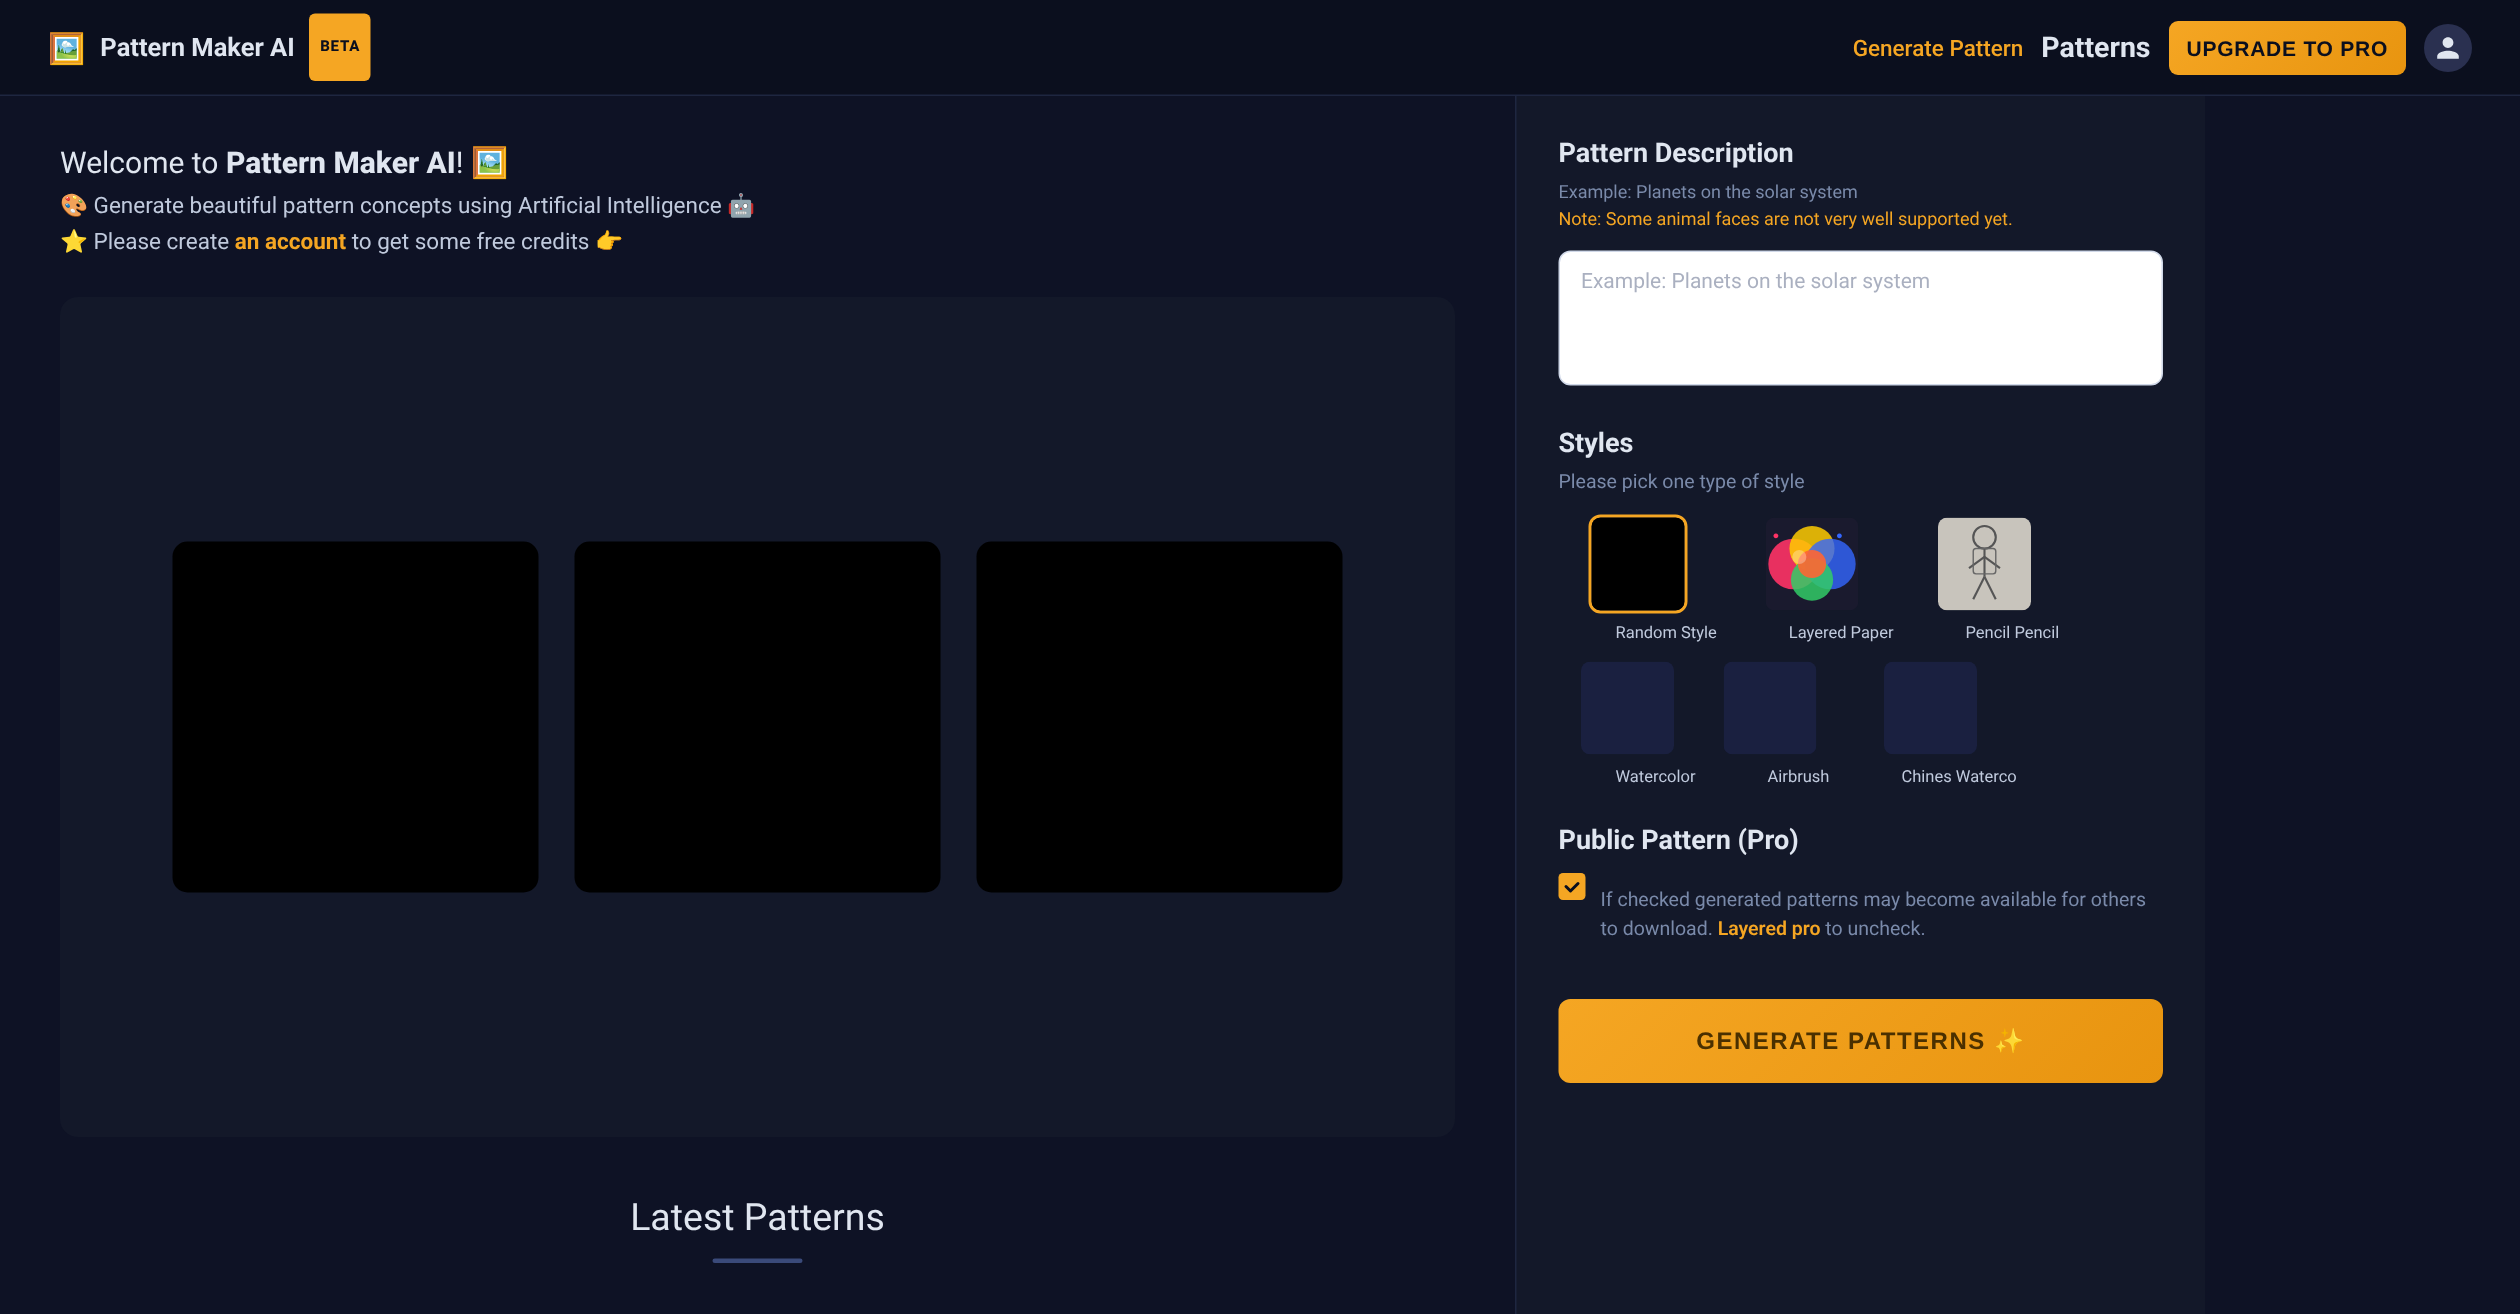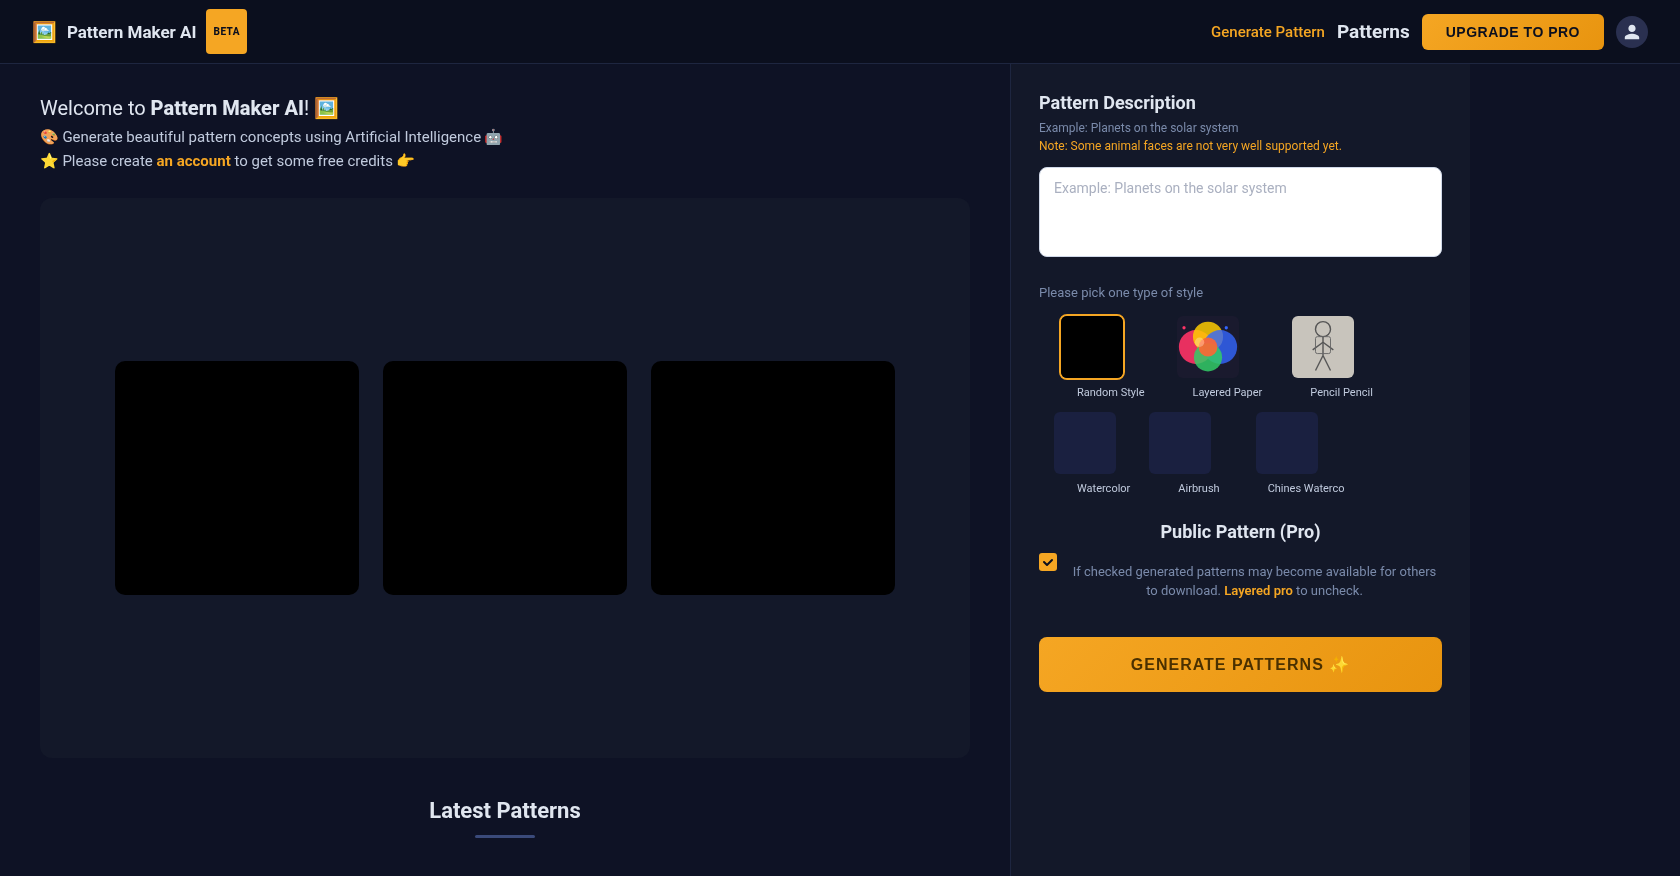--- a/index.html
+++ b/index.html
@@ -59,21 +59,21 @@
       color: #e0e6f0;
       font-size: 19px;
       font-weight: 700;
       cursor: pointer;
     }
     .upgrade-btn {
       background: linear-gradient(135deg, #f5a623, #e8940f);
       color: #0b0f1e;
       font-size: 14px;
       font-weight: 800;
-      padding: 10px 24px;
+      padding: 10px 12px;
       border: none;
       border-radius: 6px;
       cursor: pointer;
       letter-spacing: 0.5px;
     }
     .user-icon {
       width: 32px;
       height: 32px;
       border-radius: 50%;
       background: #2a3050;
@@ -228,21 +228,20 @@
       font-size: 11px;
       color: #c0cadd;
       text-align: center;
       line-height: 1.3;
       padding-left: 38px;
     }
 
     
     .public-section {
       margin-bottom: 28px;
-      text-align: center;
     }
     .public-description {
       font-size: 13px;
       color: #7a8aaa;
       margin-top: 10px;
       line-height: 1.5;
     }
     .public-description a {
       color: #f5a623;
       text-decoration: none;
@@ -286,22 +285,22 @@
       margin-top: 8px;
       text-align: center;
     }
 
     
     .latest-section {
       text-align: center;
       padding: 40px 20px;
     }
     .latest-title {
-      font-size: 22px;
-      font-weight: 700;
+      font-size: 25px;
+      font-weight: 400;
       color: #e0e6f0;
       margin-bottom: 12px;
     }
     .latest-divider {
       width: 60px;
       height: 3px;
       background: #3a4a7a;
       margin: 0 auto;
       border-radius: 2px;
     }
@@ -359,20 +358,21 @@
   </div>
 
   <div class="right-panel">
     <div class="section-title">Pattern Description</div>
     <div class="section-example">Example: Planets on the solar system</div>
     <div class="section-note">Note: Some animal faces are not very well supported yet.</div>
 
     <textarea class="description-textarea" placeholder="Example: Planets on the solar system" style=""></textarea>
 
     <div class="styles-section">
+      <div class="section-title">Styles</div>
       <div class="styles-subtitle">Please pick one type of style</div>
       <div class="styles-grid">
 
         <div class="style-item">
           <div class="style-thumb selected">
             <div class="style-thumb-black"></div>
           </div>
           <span class="style-label">Random Style</span>
         </div>
 

